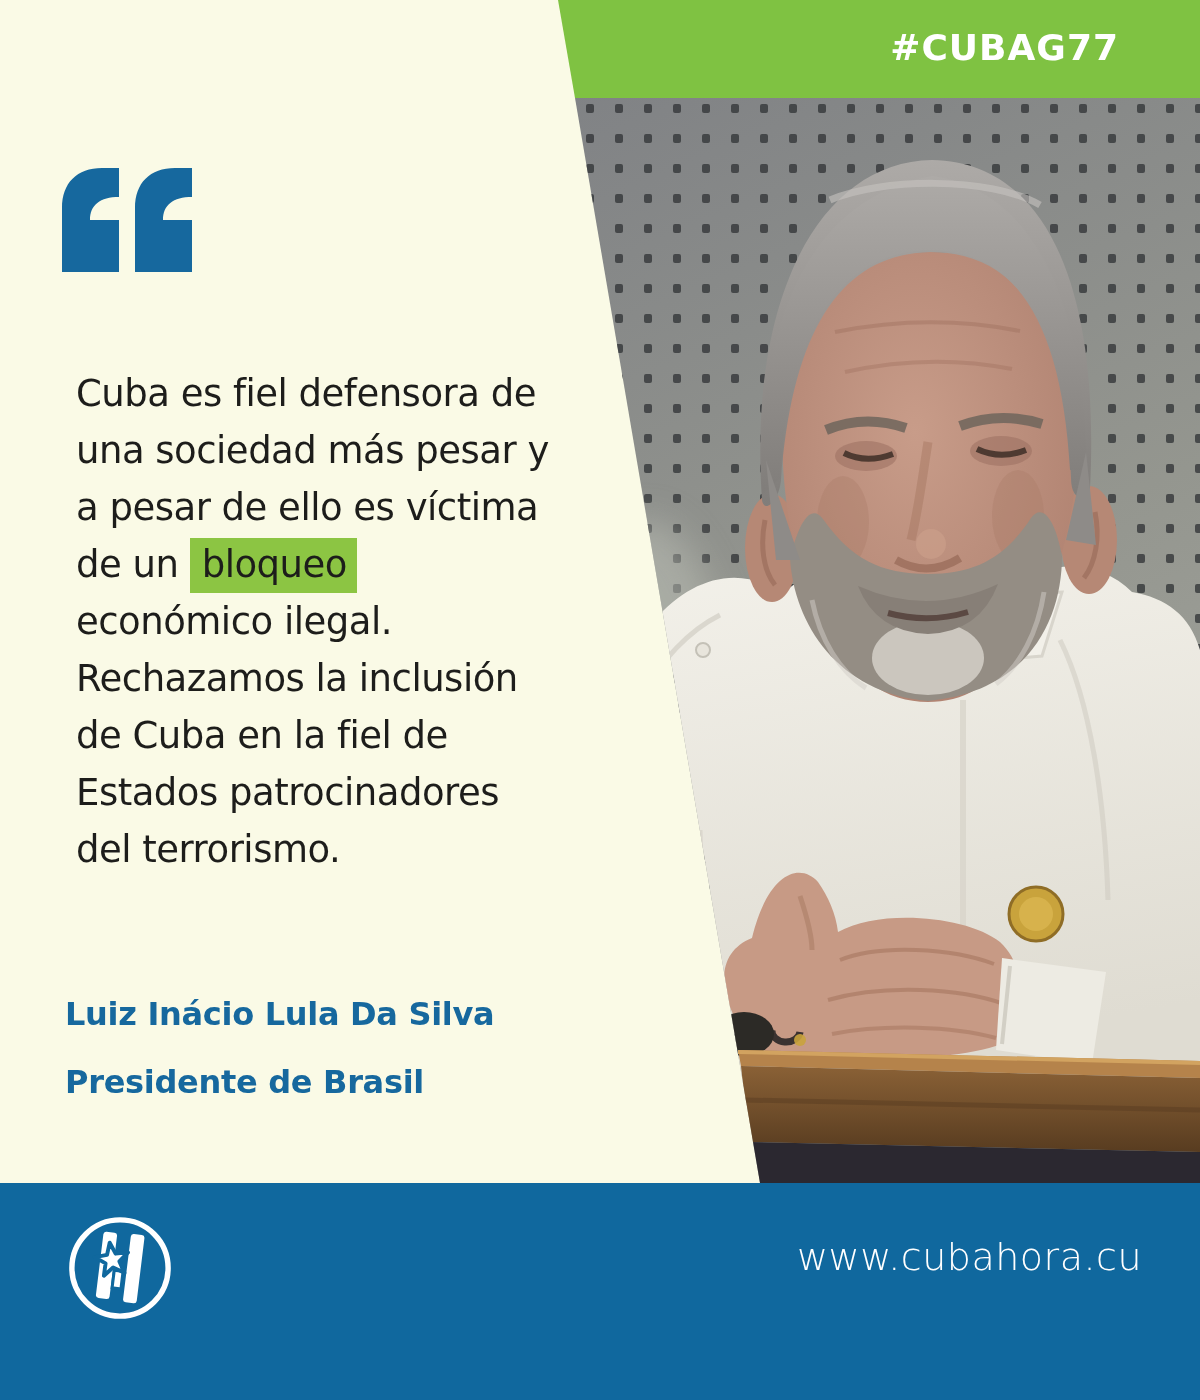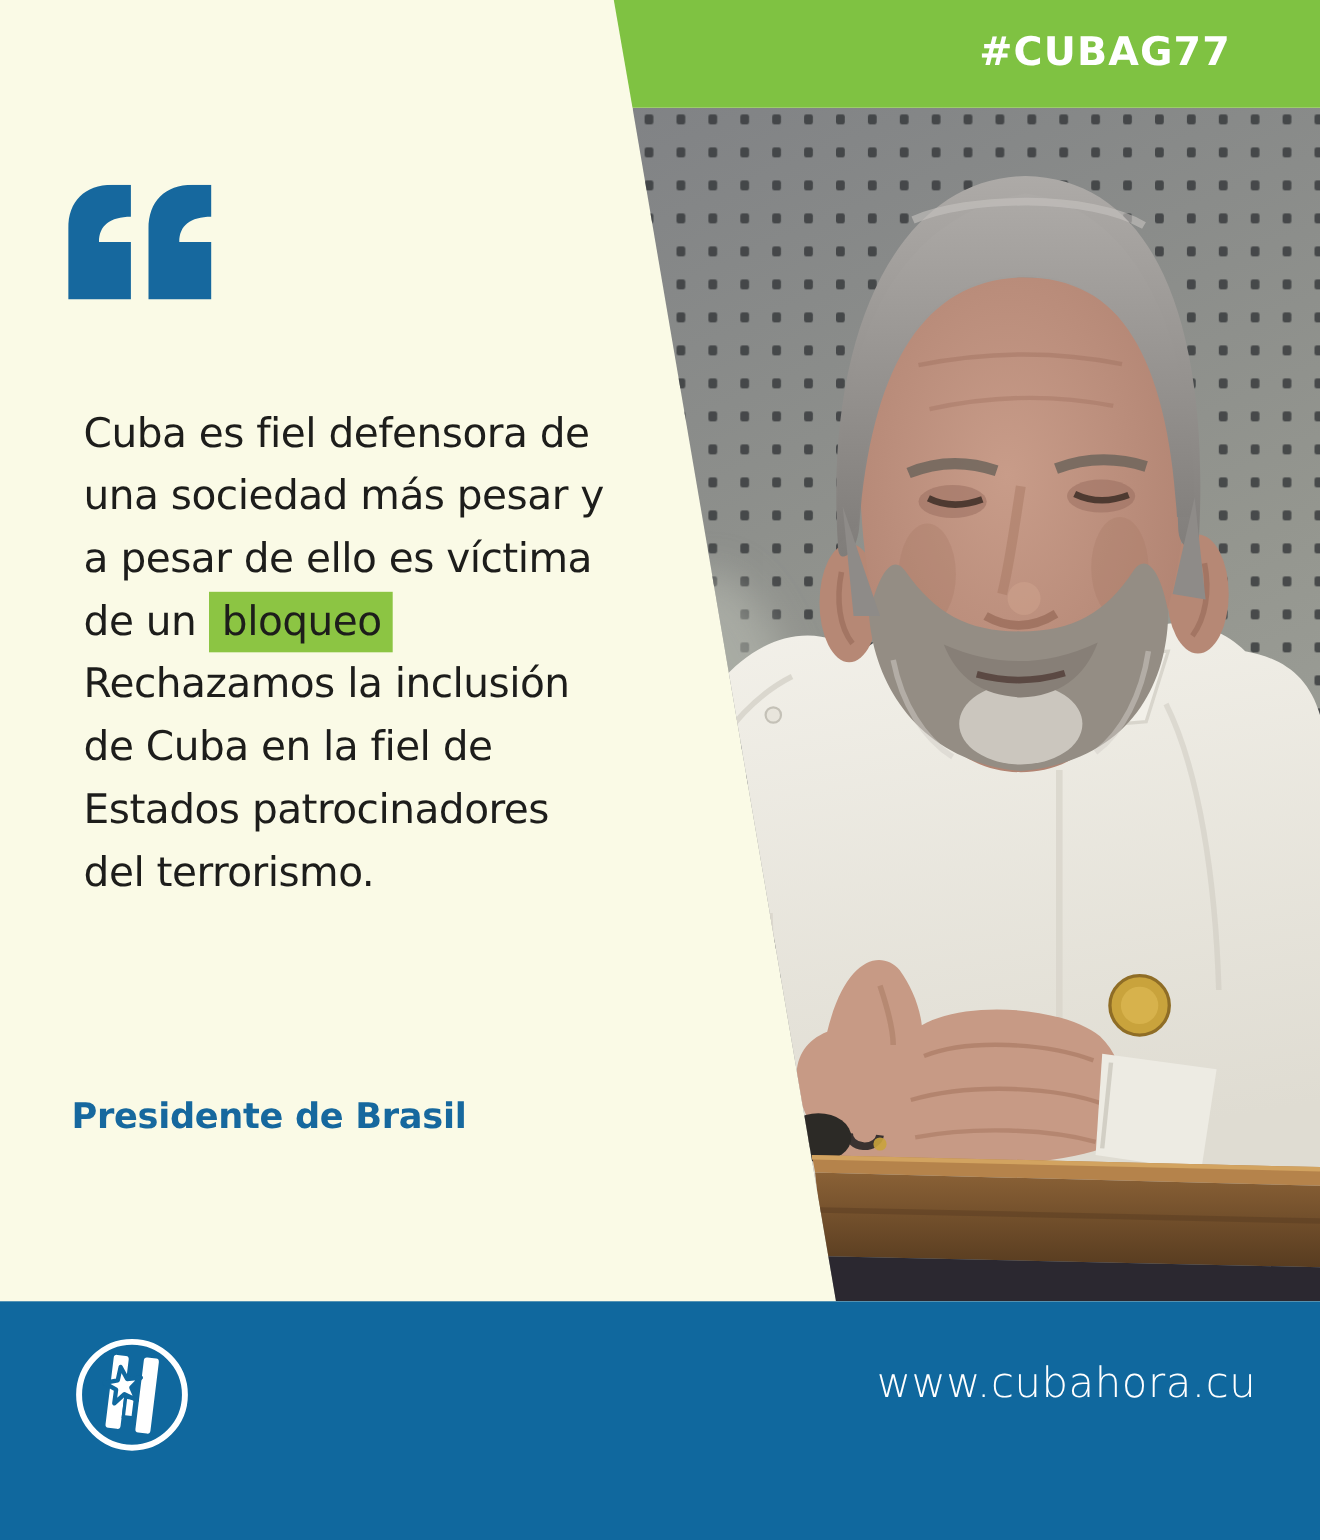--- a/index.html
+++ b/index.html
@@ -207,27 +207,29 @@
   <svg class="qmark" viewBox="0 0 132 106">
     <path fill="#16689E" d="M40,0 L57,0 L57,29 C38,29 28,37 28,52 L57,52 L57,104 L0,104 L0,40 C0,15 15,0 40,0 Z"></path>
     <path fill="#16689E" d="M113,0 L130,0 L130,29 C111,29 101,37 101,52 L130,52 L130,104 L73,104 L73,40 C73,15 88,0 113,0 Z"></path>
   </svg>
 
   <div class="quote">
       <div class="qline"><span>Cuba es fiel defensora de</span></div>
       <div class="qline"><span>una sociedad más pesar y</span></div>
       <div class="qline"><span>a pesar de ello es víctima</span></div>
       <div class="qline"><span>de un </span><span class="hl">bloqueo</span></div>
+      <div class="qline"><span>económico ilegal.</span></div>
       <div class="qline"><span>Rechazamos la inclusión</span></div>
       <div class="qline"><span>de Cuba en la fiel de</span></div>
       <div class="qline"><span>Estados patrocinadores</span></div>
       <div class="qline"><span>del terrorismo.</span></div>
     </div>
 
   <div class="attrib">
+    <div>Luiz Inácio Lula Da Silva</div>
     <div>Presidente de Brasil</div>
   </div>
 
   <div class="footer">
     <svg class="logo" viewBox="0 0 110 110">
       <circle cx="55" cy="55" r="49" fill="none" stroke="#FFFFFF" stroke-width="5.5"></circle>
       <g transform="rotate(7 55 55)">
         <rect x="34" y="20" width="14" height="68" rx="3" fill="#FFFFFF"></rect>
         <rect x="62" y="19" width="14" height="70" rx="3" fill="#FFFFFF"></rect>
         <rect x="49.5" y="58" width="9" height="18" fill="#FFFFFF" stroke="#10689E" stroke-width="3"></rect>

